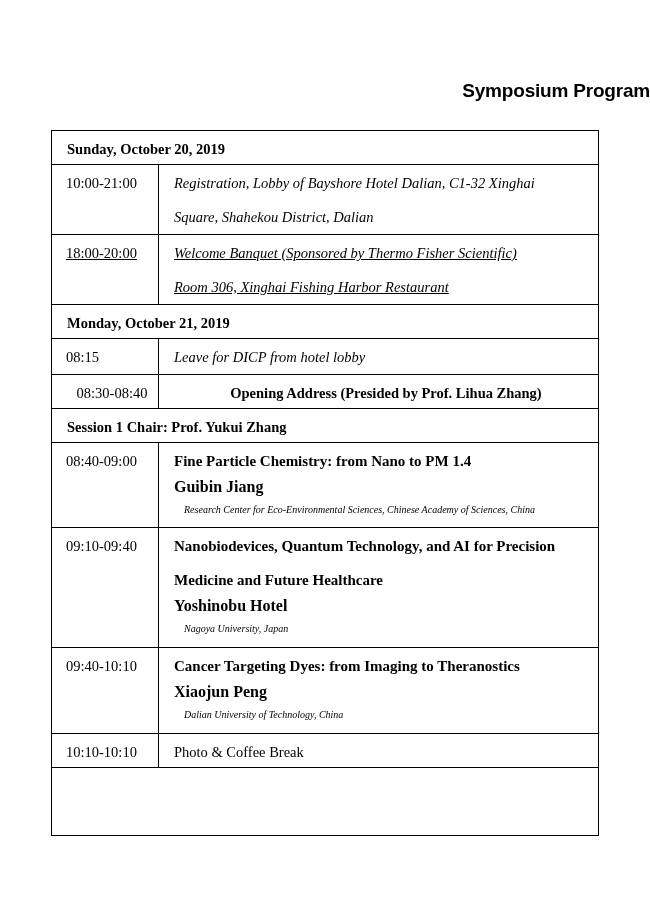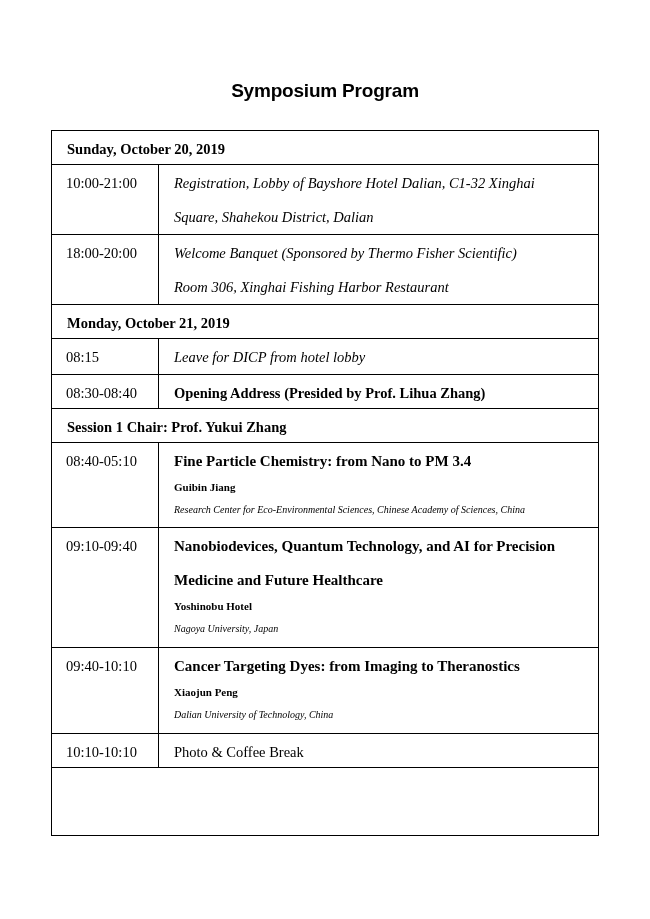--- a/index.html
+++ b/index.html
@@ -1,29 +1,29 @@
 <!DOCTYPE html>
 <html><head>
 <meta charset="utf-8">
 <style>
   html,body{margin:0;padding:0;background:#fff;}
   body{width:650px;height:919px;position:relative;overflow:hidden;font-family:"Liberation Serif",serif;color:#000;}
-  .title{position:absolute;left:0;top:80px;width:650px;text-align:center;font-family:"Liberation Sans",sans-serif;font-weight:bold;font-size:19px;letter-spacing:-0.2px;}
+  .title{position:absolute;left:0;top:80px;width:650px;text-align:right;font-family:"Liberation Sans",sans-serif;font-weight:bold;font-size:19px;letter-spacing:-0.2px;}
   table{position:absolute;left:51px;top:130px;width:548px;border-collapse:collapse;table-layout:fixed;}
   td{border:1px solid #000;vertical-align:top;padding:0;font-size:14px;}
   col.c1{width:107px;}
   .day td{height:33px;}
   .day .txt{padding:10px 0 0 15px;font-weight:bold;font-size:14.5px;}
   .time{padding:10px 0 0 14px;font-size:14.5px;}
   .ev{padding:10px 0 0 15px;}
   .it{font-style:italic;font-size:14.5px;line-height:34px;margin-top:-9px;}
   .b{font-weight:bold;font-size:14.5px;}
   .talk-title{font-weight:bold;font-size:15px;line-height:34px;margin-top:-9px;}
-  .speaker{font-weight:bold;font-size:11px;line-height:18px;margin-top:0px;}
-  .aff{font-style:italic;font-size:10px;line-height:22px;margin-top:3px;}
+  .speaker{font-weight:bold;font-size:16px;line-height:18px;margin-top:0px;}
+  .aff{font-style:italic;font-size:10px;line-height:22px;margin-top:3px;margin-left:10px;}
   .plain{font-size:14.5px;}
 </style>
 </head>
 <body>
 
 <div class="title">Symposium Program</div>
 
 <table>
   <colgroup>
       <col class="c1">
@@ -37,21 +37,21 @@
         </td>
   </tr>
   <tr style="height:68px;">
     <td>
           <div class="time">10:00-21:00</div>
         </td>
     <td class="ev">
           <div class="it"><span>Registration, Lobby of Bayshore Hotel Dalian, C1-32 Xinghai</span><br><span>Square, Shahekou District, Dalian</span></div>
         </td>
   </tr>
-  <tr style="height:68px;">
+  <tr style="height:68px;text-decoration:underline;">
     <td>
           <div class="time">18:00-20:00</div>
         </td>
     <td class="ev">
           <div class="it"><span>Welcome Banquet (Sponsored by Thermo Fisher Scientific)</span><br><span>Room 306, Xinghai Fishing Harbor Restaurant</span></div>
         </td>
   </tr>
 
   <tr class="day">
     <td colspan="2">
@@ -59,41 +59,41 @@
         </td>
   </tr>
   <tr style="height:34px;margin-top:16px;">
     <td>
           <div class="time">08:15</div>
         </td>
     <td class="ev">
           <div class="it">Leave for DICP from hotel lobby</div>
         </td>
   </tr>
-  <tr style="height:34px;">
+  <tr style="height:34px;text-align:center;">
     <td>
           <div class="time">08:30-08:40</div>
         </td>
     <td class="ev">
           <div class="b">Opening Address (Presided by Prof. Lihua Zhang)</div>
         </td>
   </tr>
 
   <tr class="day">
     <td colspan="2">
           <div class="txt">Session 1 Chair: Prof. Yukui Zhang</div>
         </td>
   </tr>
 
   <tr style="height:85px;">
     <td>
-          <div class="time">08:40-05:10</div>
+          <div class="time">08:40-09:00</div>
         </td>
     <td class="ev">
-      <div class="talk-title">Fine Particle Chemistry: from Nano to PM 3.4</div>
+      <div class="talk-title">Fine Particle Chemistry: from Nano to PM 1.4</div>
       <div class="speaker">Guibin Jiang</div>
       <div class="aff">Research Center for Eco-Environmental Sciences, Chinese Academy of Sciences, China</div>
     </td>
   </tr>
   <tr style="height:120px;">
     <td>
           <div class="time">09:10-09:40</div>
         </td>
     <td class="ev">
       <div class="talk-title"><span>Nanobiodevices, Quantum Technology, and AI for Precision</span><br><span>Medicine and Future Healthcare</span></div>

